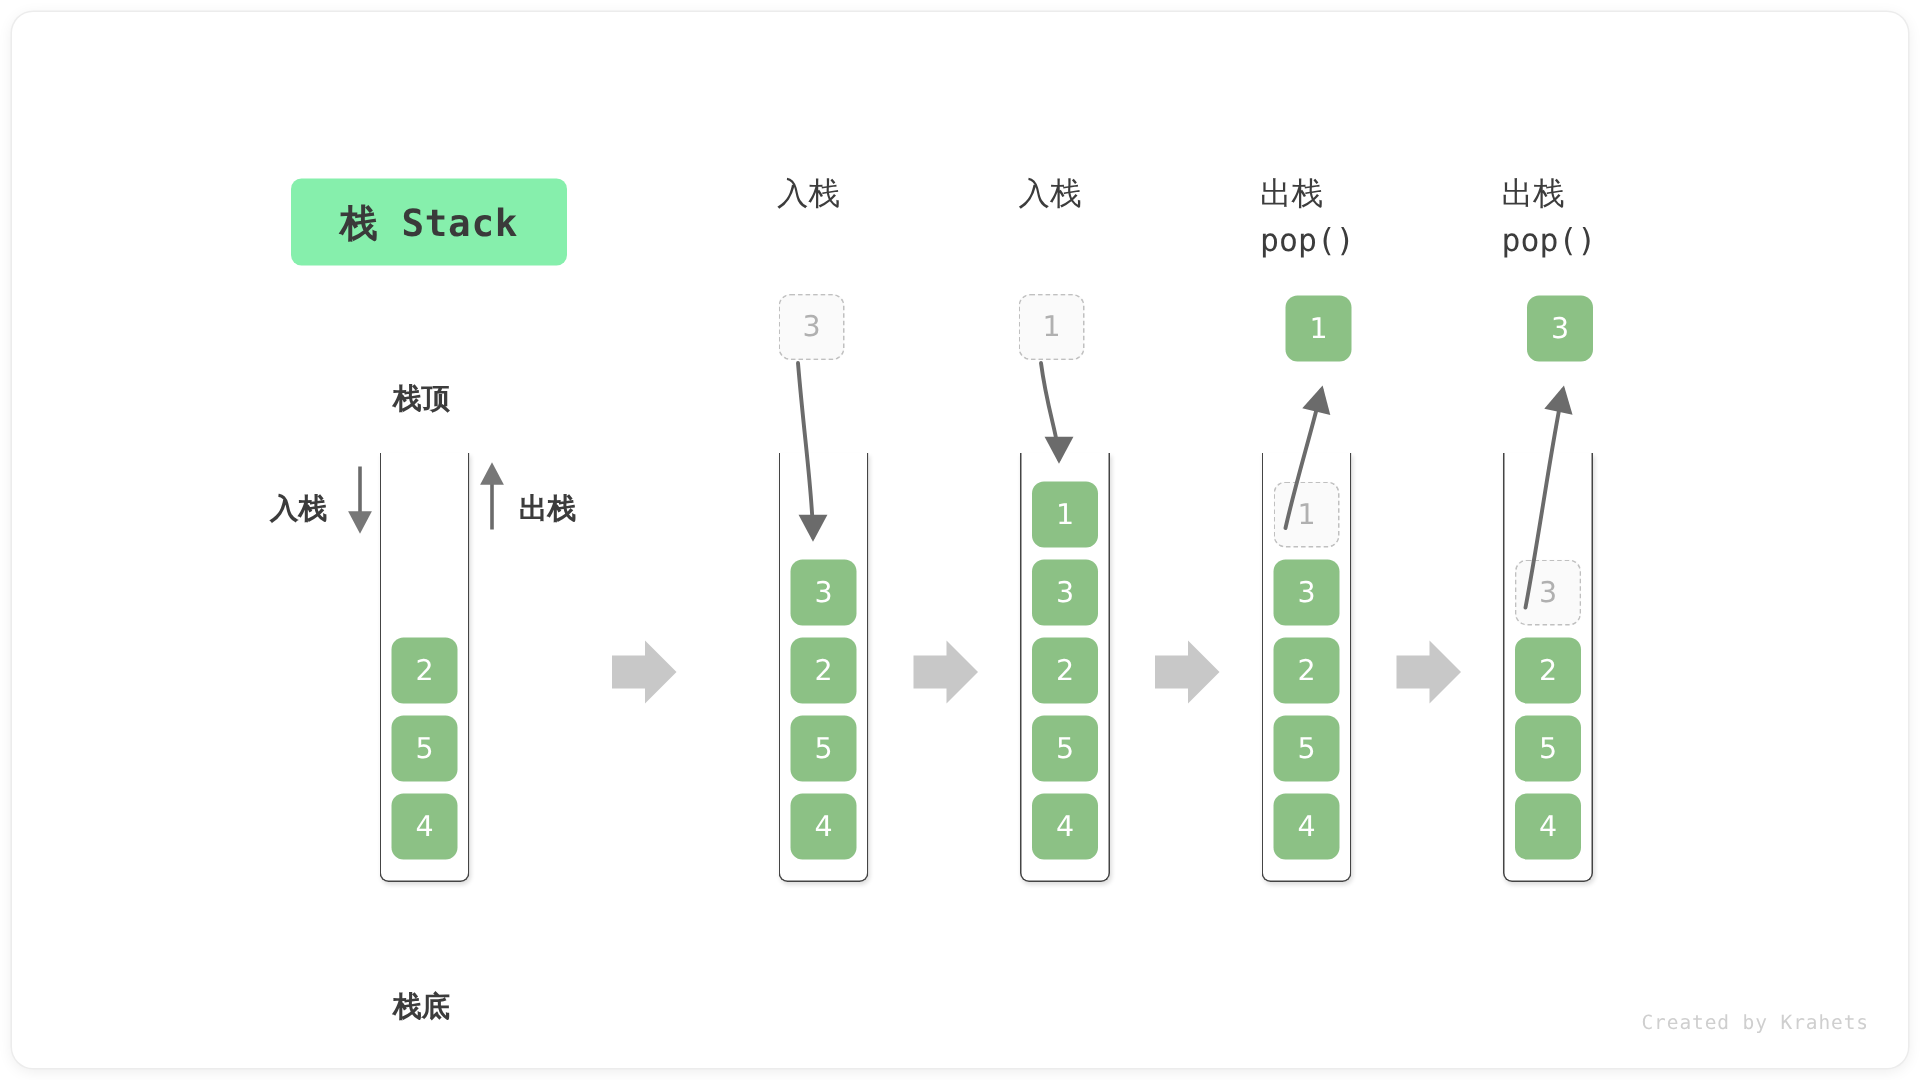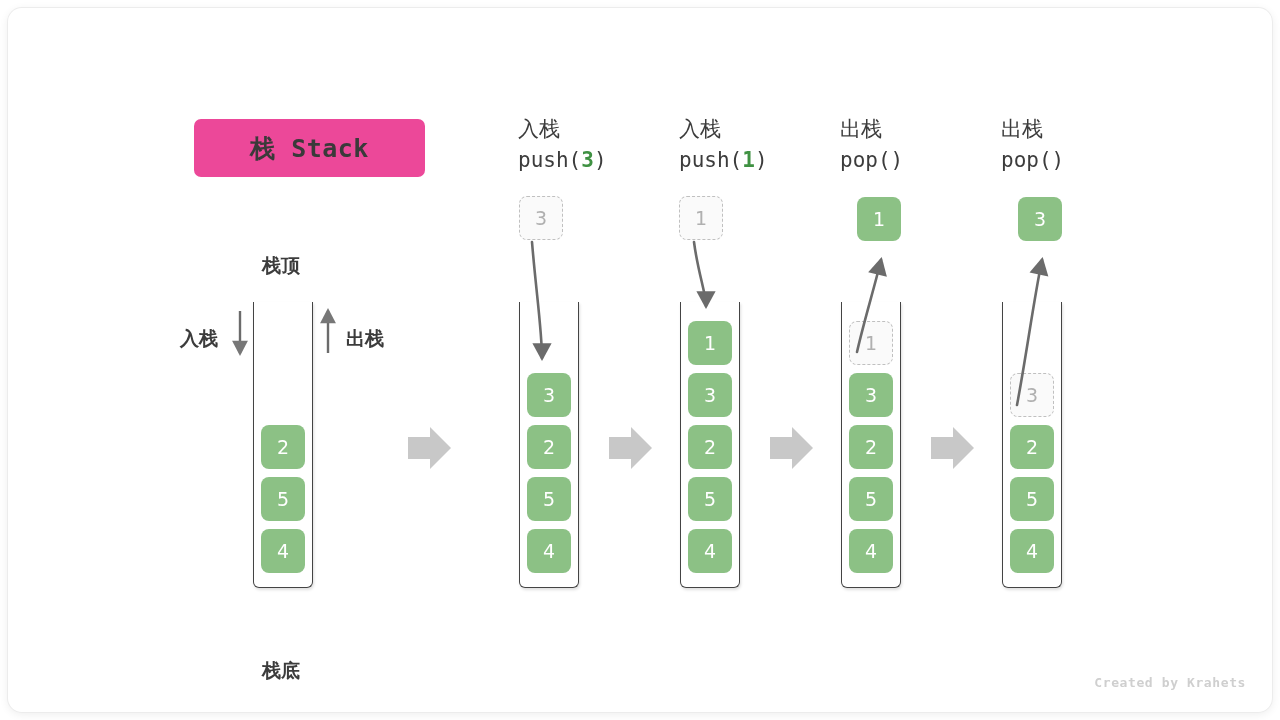--- a/index.html
+++ b/index.html
@@ -25,23 +25,23 @@
     box-shadow: 0 0 0 1px #ececec, 0 2px 10px rgba(0,0,0,0.08);
     overflow: hidden;
   }
 
   .abs { position: absolute; }
 
   
   #title-badge {
     left: 186px;
     top: 111px;
-    width: 231px;
+    width: 184px;
     height: 58px;
-    background: #ec4899;
+    background: #86efac;
     border-radius: 7px;
     display: flex;
     align-items: center;
     justify-content: center;
   }
   #title-badge .t {
     font-family: "DejaVu Sans Mono", "Liberation Mono", monospace;
     font-size: 25px;
     font-weight: bold;
     color: #3a3a3a;
@@ -134,45 +134,42 @@
 
   
   #footer {
     right: 26px;
     bottom: 22px;
     font-family: "DejaVu Sans Mono", "Liberation Mono", monospace;
     font-size: 13px;
     color: #cfcfcf;
     letter-spacing: 0.6px;
     white-space: nowrap;
-    font-weight: bold;
   }
 </style>
 </head>
 <body>
 
 <div id="card">
 
   <div id="title-badge" class="abs">
     <span class="t">栈 Stack</span>
   </div>
 
   <div id="label-top" class="abs cn-label">栈顶</div>
   <div id="label-bottom" class="abs cn-label">栈底</div>
   <div id="label-push" class="abs cn-label">入栈</div>
   <div id="label-pop" class="abs cn-label">出栈</div>
 
   <div class="abs col-head" style="left:510px; top:106px;">
     <div class="line1">入栈</div>
-    <div class="line2"><span>push(</span><span class="arg">3</span><span>)</span></div>
   </div>
 
   <div class="abs col-head" style="left:671px; top:106px;">
     <div class="line1">入栈</div>
-    <div class="line2"><span>push(</span><span class="arg">1</span><span>)</span></div>
   </div>
 
   <div class="abs col-head" style="left:832px; top:106px;">
     <div class="line1">出栈</div>
     <div class="line2"><span>pop(</span><span class="arg"></span><span>)</span></div>
   </div>
 
   <div class="abs col-head" style="left:993px; top:106px;">
     <div class="line1">出栈</div>
     <div class="line2"><span>pop(</span><span class="arg"></span><span>)</span></div>

